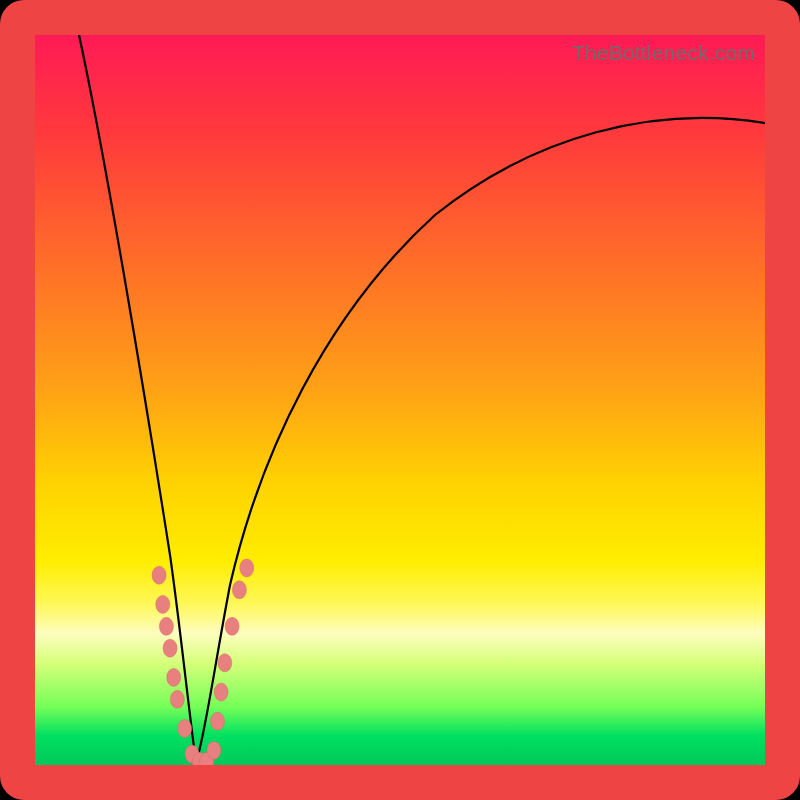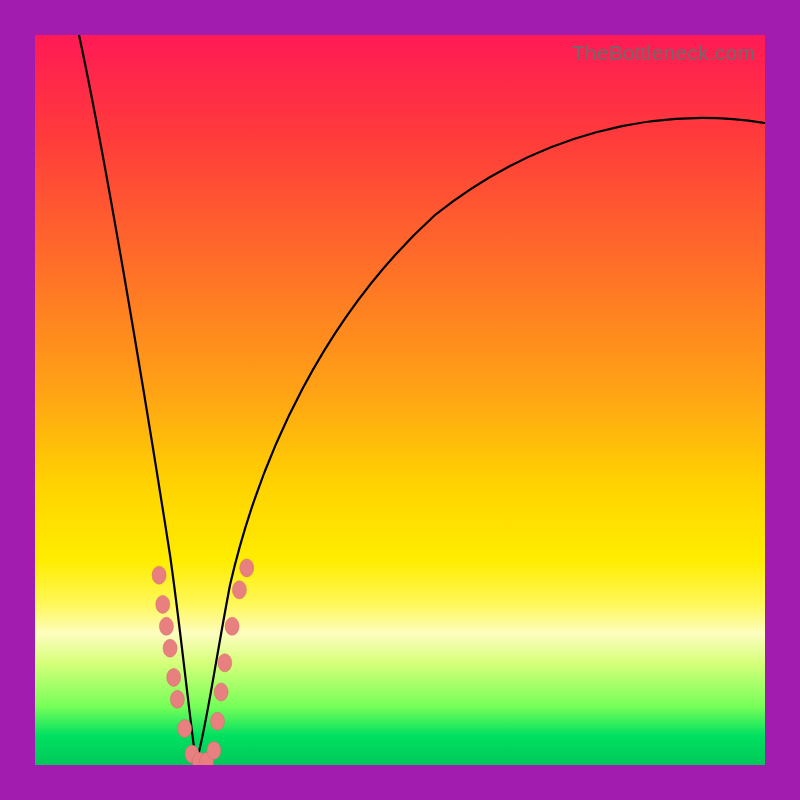--- a/index.html
+++ b/index.html
@@ -8,21 +8,22 @@
     width: 800px;
     height: 800px;
     overflow: hidden;
     background: #000;
     font-family: Arial, Helvetica, sans-serif;
   }
   .frame {
     position: relative;
     width: 800px;
     height: 800px;
-    background: #a21caf;
+    background: #ef4444;
+    border-radius: 24px;
   }
   .plot-area {
     position: absolute;
     left: 35px;
     top: 35px;
     width: 730px;
     height: 730px;
     background: linear-gradient(
       to bottom,
       #ff1a55 0%,

